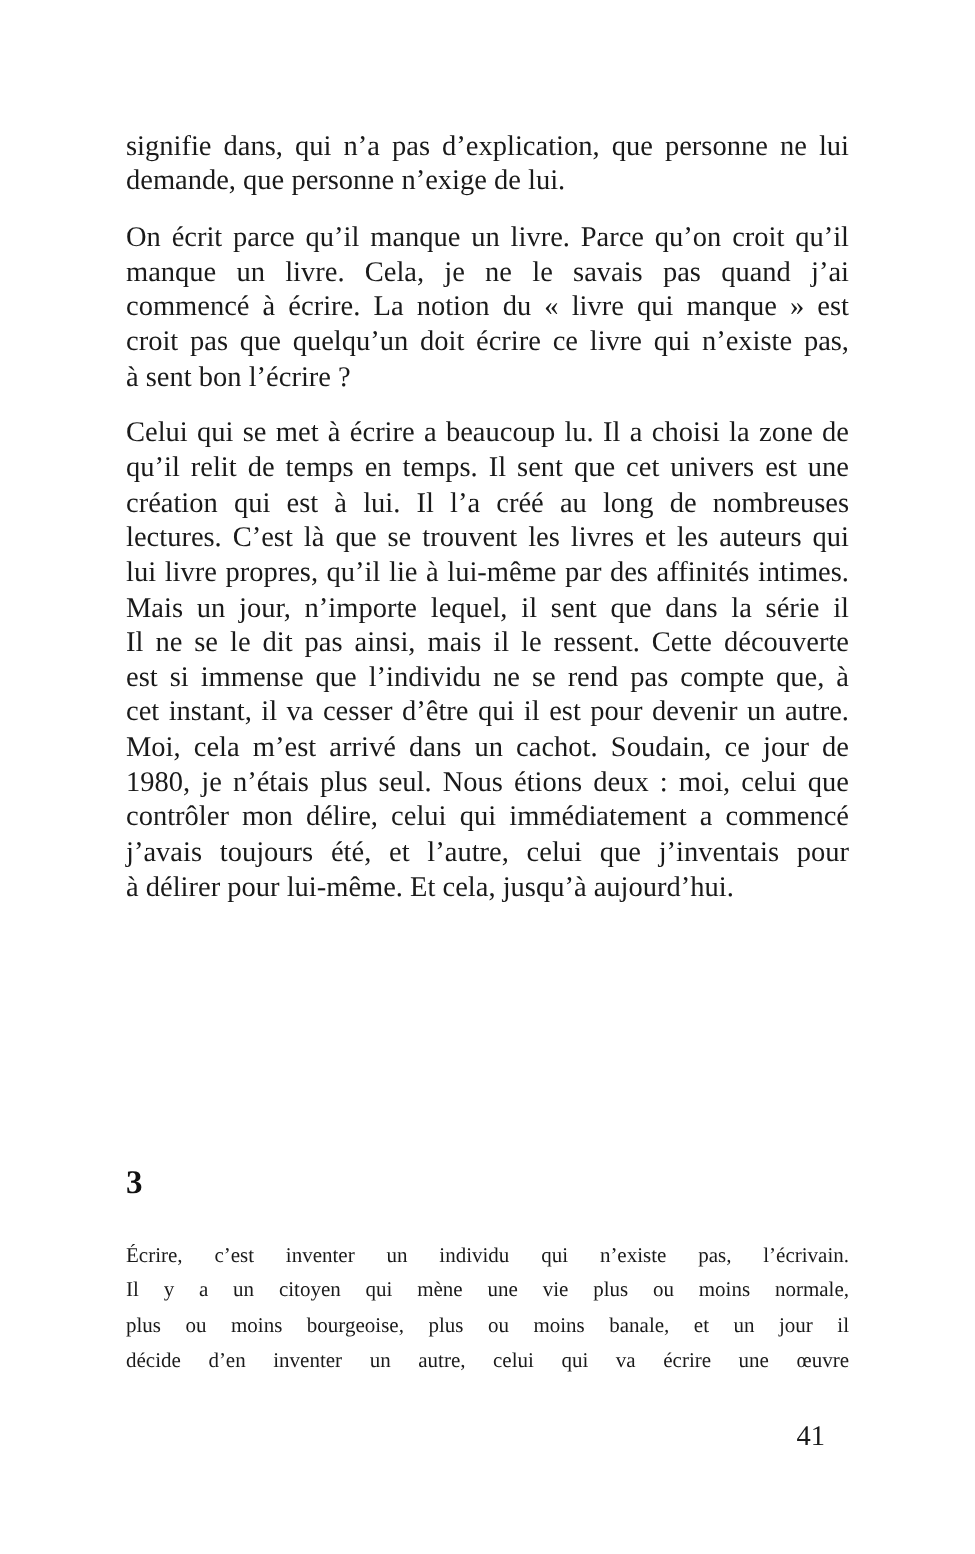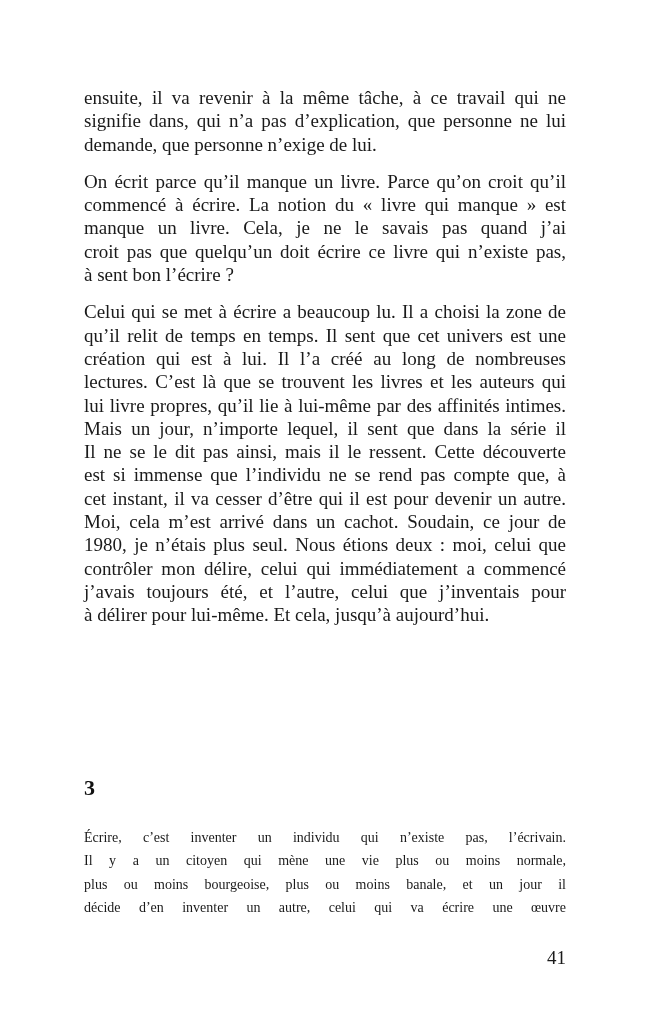--- a/index.html
+++ b/index.html
@@ -16,37 +16,36 @@
   .line.last { text-align-last: left; }
   .heading {
     position: absolute; left: 84px; top: 775px;
     font-family: "Liberation Serif", serif; font-weight: bold; font-size: 22px; color: #111;
   }
   .sec3 {
     position: absolute; left: 84px; top: 826px; width: 482px;
     font-family: "Liberation Serif", serif; font-size: 14px; line-height: 23.3px; color: #1a1a1a;
   }
   .pagenum {
-    position: absolute; left: 540px; top: 947px; width: 26px; text-align: right;
+    position: absolute; left: 524px; top: 947px; width: 26px; text-align: right;
     font-family: "Liberation Serif", serif; font-size: 19px; color: #1a1a1a;
   }
 </style>
 </head>
 <body>
 
 <div class="page">
   <p>
-    <span class="line">ensuite, il va revenir à la même tâche, à ce travail qui ne</span>
     <span class="line">signifie dans, qui n’a pas d’explication, que personne ne lui</span>
     <span class="line last">demande, que personne n’exige de lui.</span>
   </p>
   <p>
     <span class="line">On écrit parce qu’il manque un livre. Parce qu’on croit qu’il</span>
+    <span class="line">manque un livre. Cela, je ne le savais pas quand j’ai</span>
     <span class="line">commencé à écrire. La notion du « livre qui manque » est</span>
-    <span class="line">manque un livre. Cela, je ne le savais pas quand j’ai</span>
     <span class="line">croit pas que quelqu’un doit écrire ce livre qui n’existe pas,</span>
     <span class="line last">à sent bon l’écrire ?</span>
   </p>
   <p>
     <span class="line">Celui qui se met à écrire a beaucoup lu. Il a choisi la zone de</span>
     <span class="line">qu’il relit de temps en temps. Il sent que cet univers est une</span>
     <span class="line">création qui est à lui. Il l’a créé au long de nombreuses</span>
     <span class="line">lectures. C’est là que se trouvent les livres et les auteurs qui</span>
     <span class="line">lui livre propres, qu’il lie à lui-même par des affinités intimes.</span>
     <span class="line">Mais un jour, n’importe lequel, il sent que dans la série il</span>

